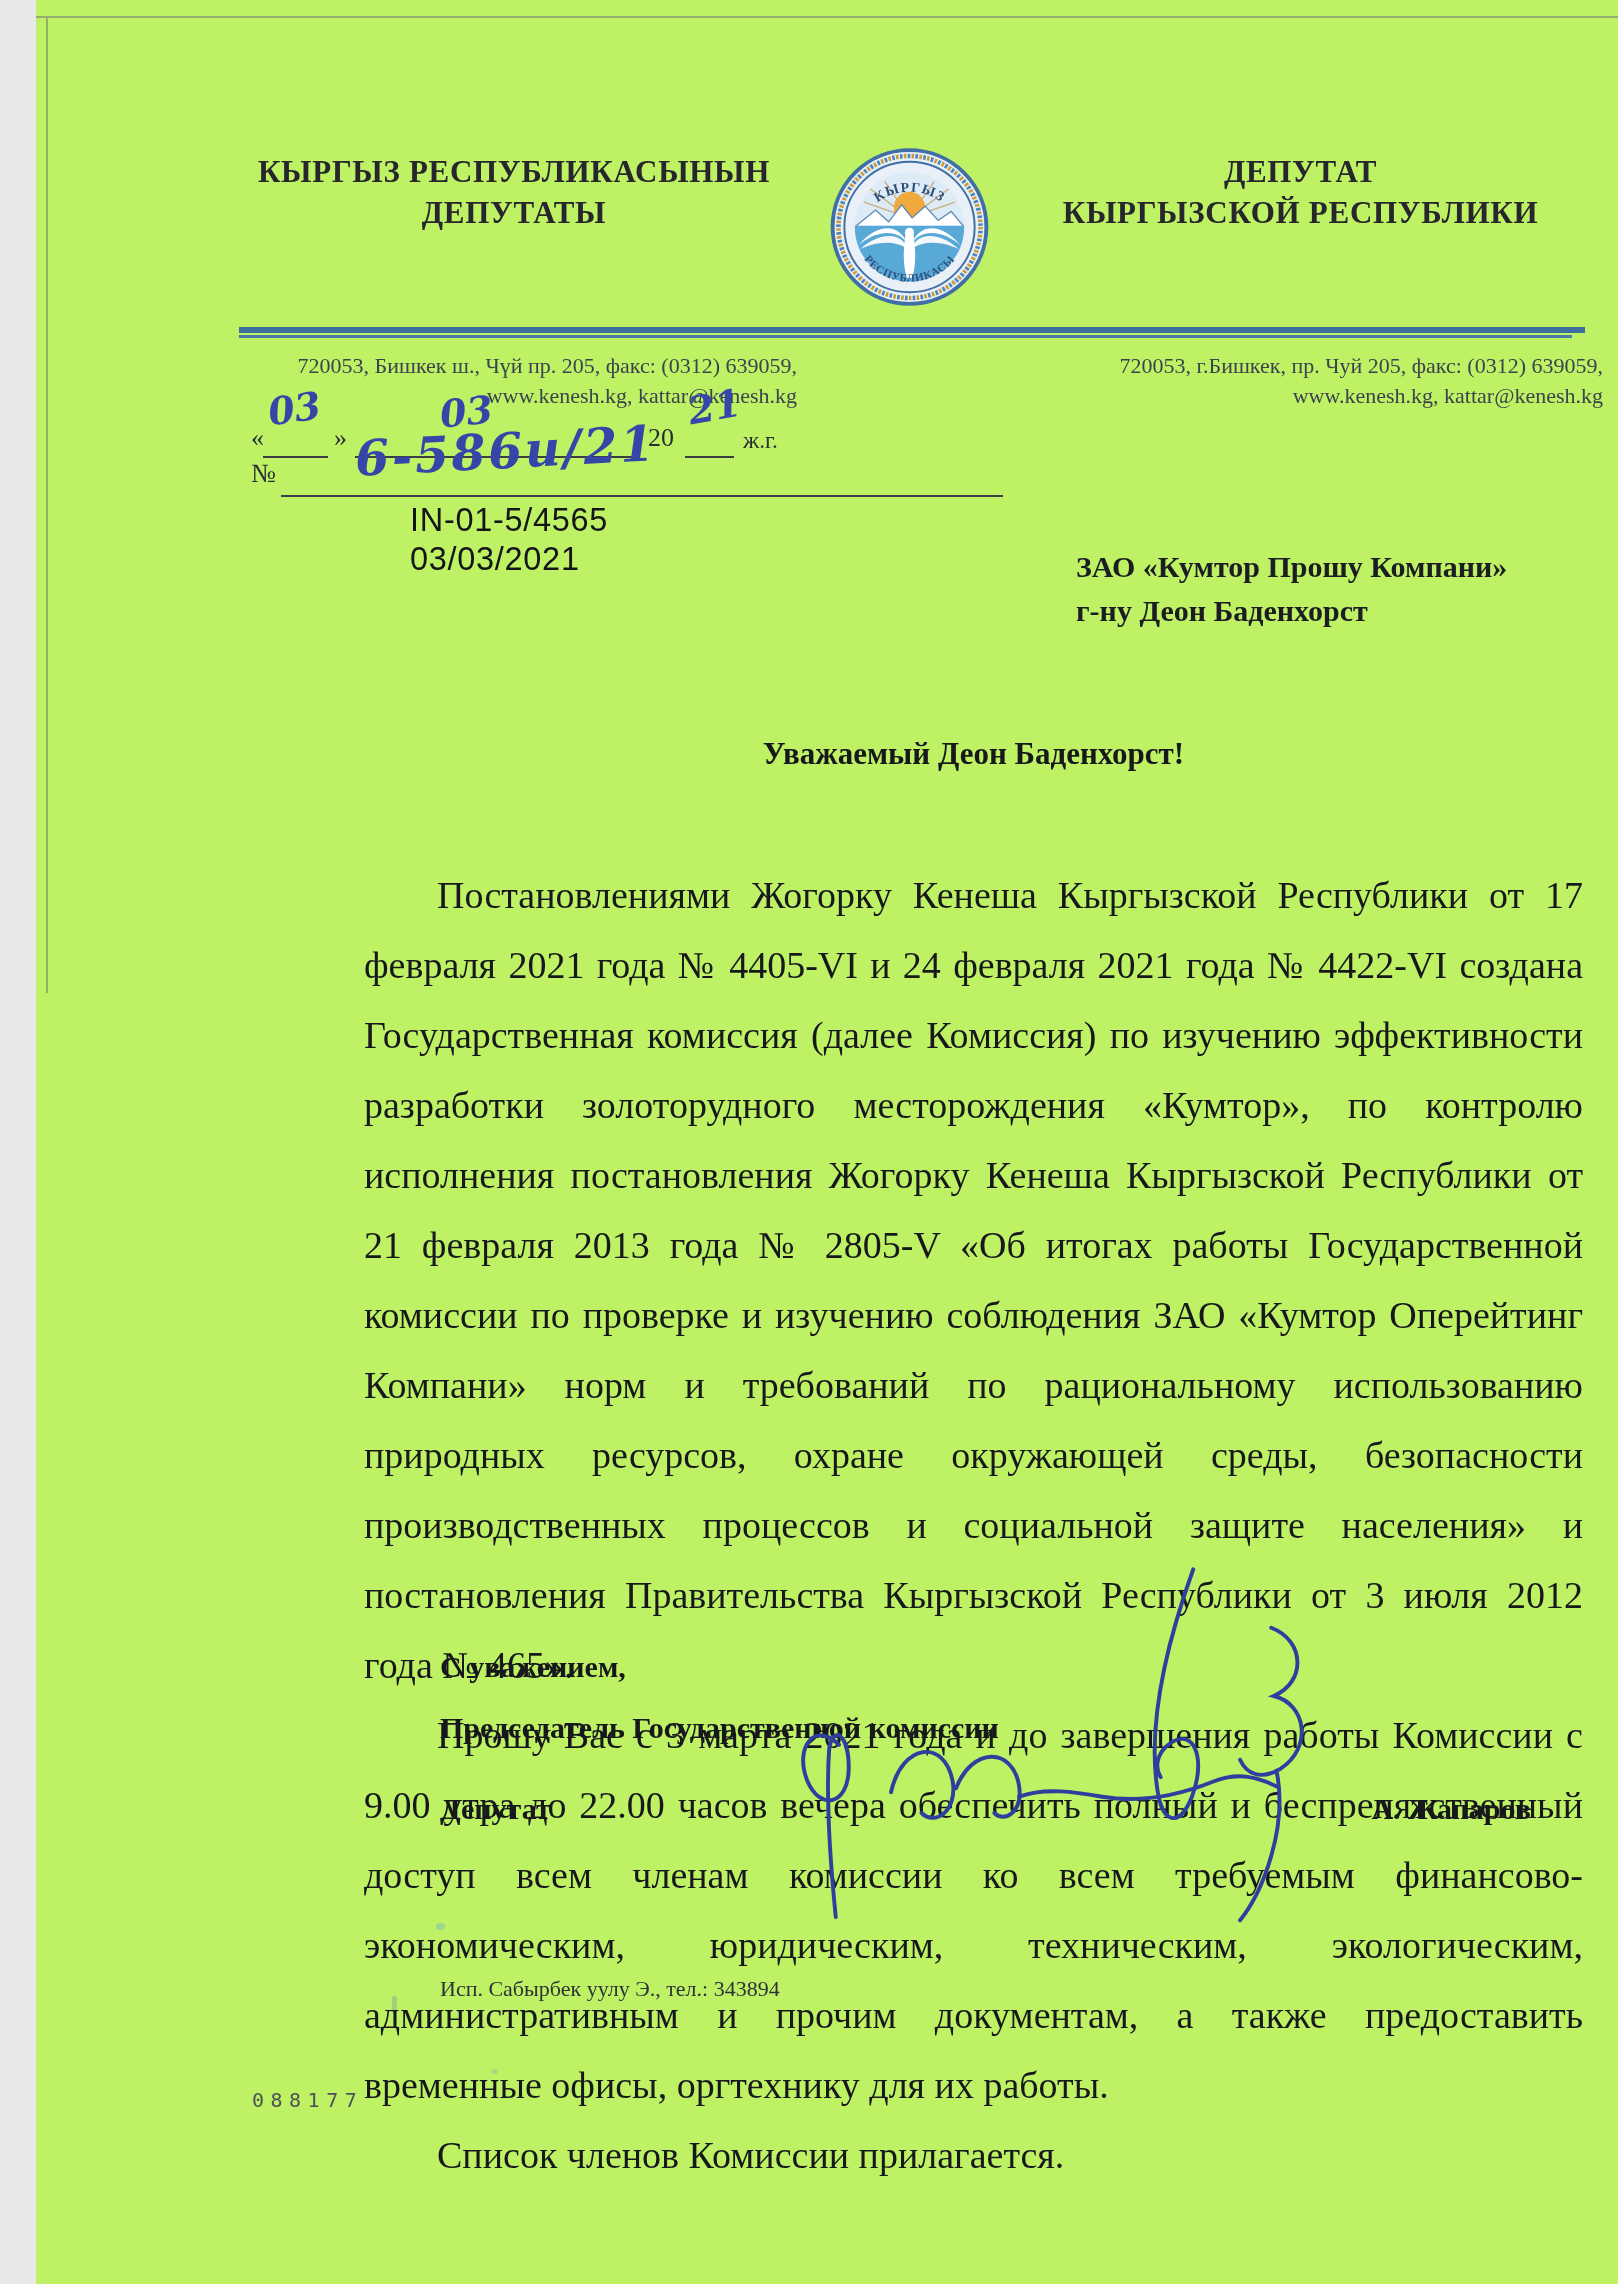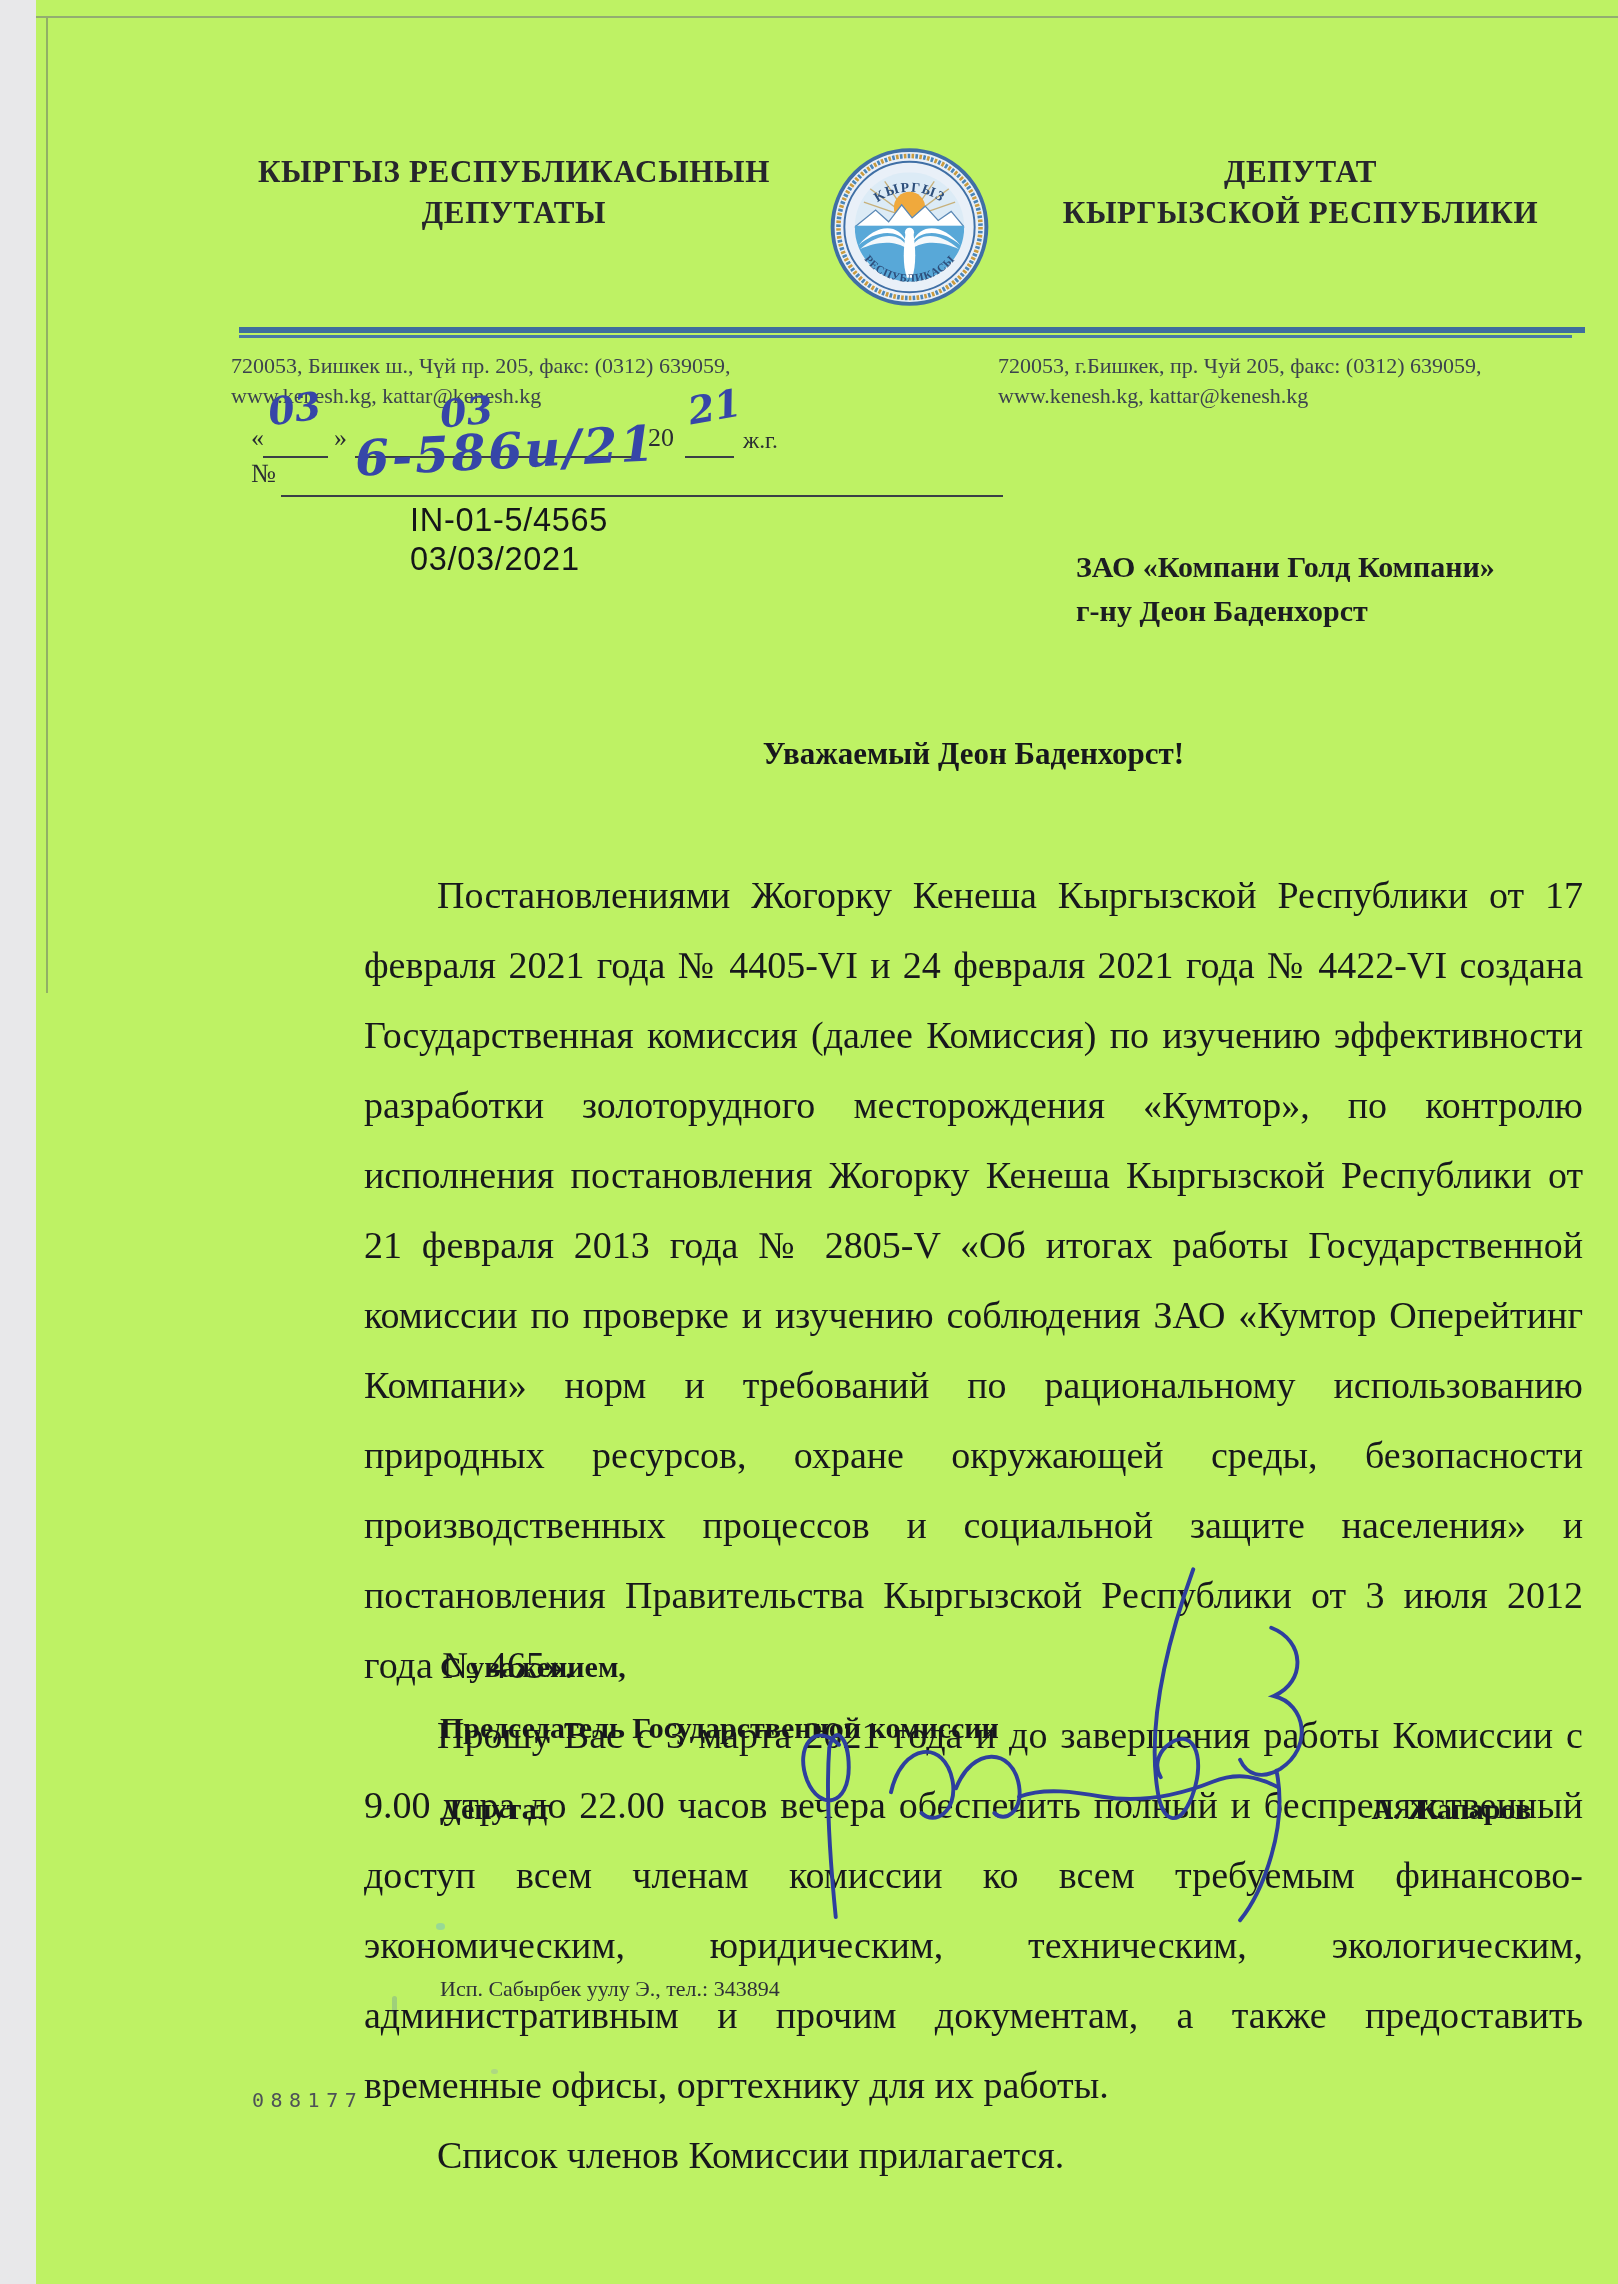--- a/index.html
+++ b/index.html
@@ -30,21 +30,21 @@
   .lh-title.left{left:195px;width:566px;}
   .lh-title.right{left:962px;width:605px;}
   .emblem{position:absolute;left:794px;top:147px;width:159px;height:160px;}
 
   .divider{position:absolute;left:203px;top:327px;width:1346px;}
   .divider .bar1{height:5.9px;background:#3e6e9e;}
   .divider .bar2{height:2.6px;background:#4979a8;margin-top:2.6px;width:99%;}
 
   .address{
     position:absolute;top:351px;
-    font-size:22px;line-height:30px;text-align:left;color:#3c434e;
+    font-size:22px;line-height:30px;text-align:right;color:#3c434e;
   }
   .address.left{left:195px;width:566px;}
   .address.right{left:962px;width:605px;}
 
   
   .dateline{position:absolute;left:215px;top:398px;width:748px;height:78px;font-size:26px;color:#2a2d33;}
   .dl-q1{position:absolute;left:0;top:25px;}
   .dl-q2{position:absolute;left:83px;top:25px;}
   .blank{position:absolute;border-bottom:2px solid #3a3f46;height:0.7px;}
   .dl-u1{left:11.7px;top:57px;width:65px;}
@@ -193,21 +193,21 @@
     <span class="blank nl-u"></span>
     <span class="ink ink-number">6-586и/21</span>
   </div>
 
   <div class="stamp">
     <div>IN-01-5/4565</div>
     <div>03/03/2021</div>
   </div>
 
   <div class="recipient">
-    <div>ЗАО «Компани Голд Компани»</div>
+    <div>ЗАО «Кумтор Прошу Компани»</div>
     <div>г-ну Деон Баденхорст</div>
   </div>
 
   <div class="salutation">Уважаемый Деон Баденхорст!</div>
 
   <div class="body-text">
     <p>Постановлениями Жогорку Кенеша Кыргызской Республики от 17 февраля 2021 года № 4405-VI и 24 февраля 2021 года № 4422-VI создана Государственная комиссия (далее Комиссия) по изучению эффективности разработки золоторудного месторождения «Кумтор», по контролю исполнения постановления Жогорку Кенеша Кыргызской Республики от 21 февраля 2013 года № 2805-V «Об итогах работы Государственной комиссии по проверке и изучению соблюдения ЗАО «Кумтор Оперейтинг Компани» норм и требований по рациональному использованию природных ресурсов, охране окружающей среды, безопасности производственных процессов и социальной защите населения» и постановления Правительства Кыргызской Республики от 3 июля 2012 года № 465».</p>
     <p>Прошу Вас с 3 марта 2021 года и до завершения работы Комиссии с 9.00 утра до 22.00 часов вечера обеспечить полный и беспрепятственный доступ всем членам комиссии ко всем требуемым финансово-экономическим, юридическим, техническим, экологическим, административным и прочим документам, а также предоставить временные офисы, оргтехнику для их работы.</p>
     <p>Список членов Комиссии прилагается.</p>
   </div>

